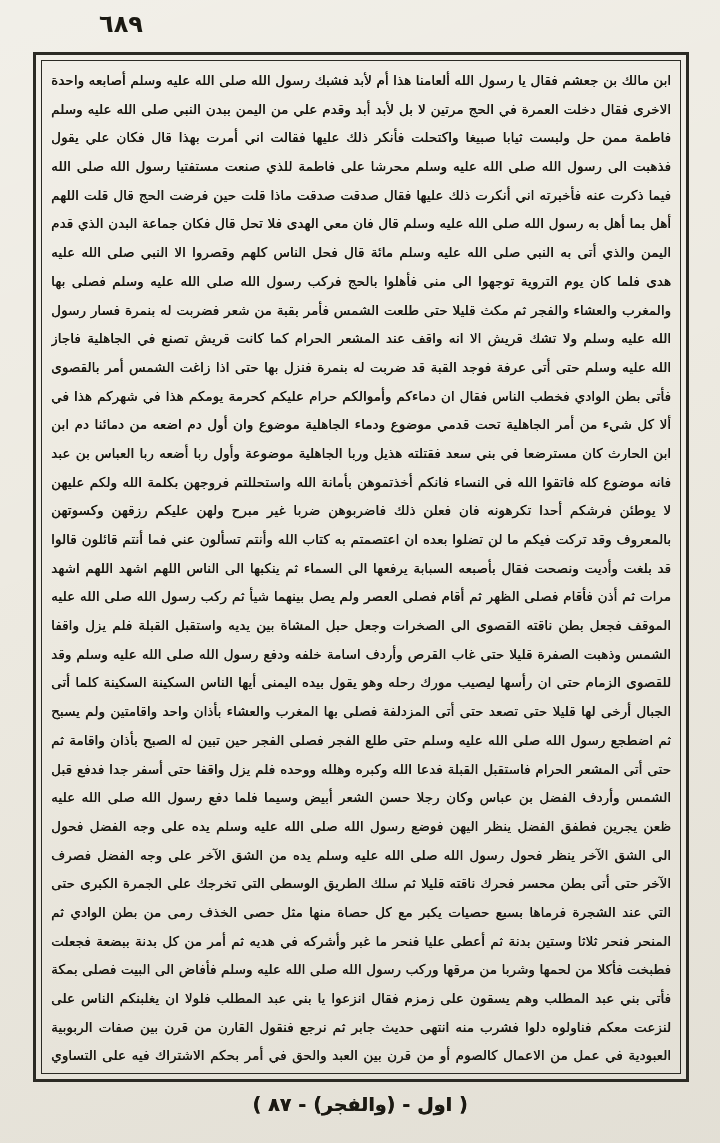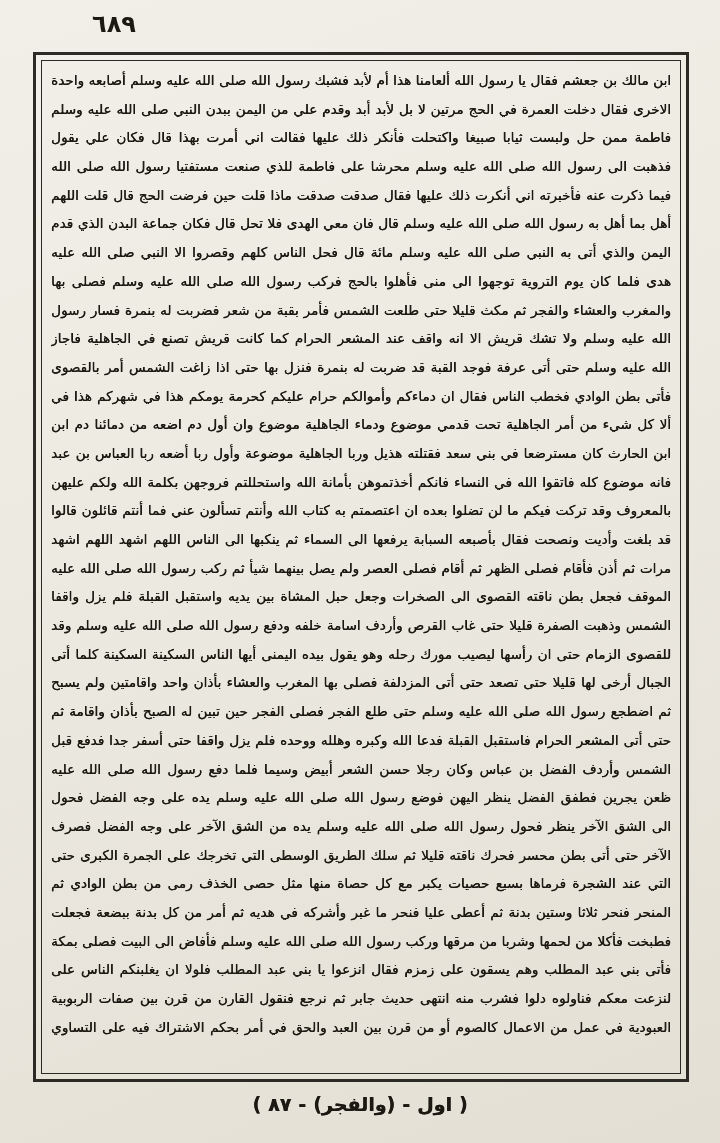--- a/index.html
+++ b/index.html
@@ -4,21 +4,21 @@
 <style>
   html,body{margin:0;padding:0;}
   body{
     width:720px;height:1143px;position:relative;overflow:hidden;
     background:var(--paper,#edeae1);
     background-image:linear-gradient(160deg, rgba(255,255,255,.25) 0%, rgba(0,0,0,0) 40%, rgba(90,80,55,.07) 100%);
     color:var(--ink,#1b1912);
     font-family:"DejaVu Sans", sans-serif;
   }
   .page-number{
-    position:absolute;top:10px;left:92px;
+    position:absolute;top:10px;left:99px;
     font-size:24px;font-weight:700;letter-spacing:2px;
     direction:ltr;
   }
   .frame{
     position:absolute;left:33px;top:52px;width:656px;height:1030px;
     box-sizing:border-box;border:3px solid var(--border,#2b2a24);
     padding:5px;
   }
   .frame-inner{
     width:100%;height:100%;box-sizing:border-box;
@@ -55,20 +55,21 @@
       <div class="line">أهل بما أهل به رسول الله صلى الله عليه وسلم قال فان معي الهدى فلا تحل قال فكان جماعة البدن الذي قدم به علي من</div>
       <div class="line">اليمن والذي أتى به النبي صلى الله عليه وسلم مائة قال فحل الناس كلهم وقصروا الا النبي صلى الله عليه وسلم ومن كان معه</div>
       <div class="line">هدى فلما كان يوم التروية توجهوا الى منى فأهلوا بالحج فركب رسول الله صلى الله عليه وسلم فصلى بها الظهر والعصر</div>
       <div class="line">والمغرب والعشاء والفجر ثم مكث قليلا حتى طلعت الشمس فأمر بقبة من شعر فضربت له بنمرة فسار رسول الله صلى</div>
       <div class="line">الله عليه وسلم ولا تشك قريش الا انه واقف عند المشعر الحرام كما كانت قريش تصنع في الجاهلية فاجاز رسول الله صلى</div>
       <div class="line">الله عليه وسلم حتى أتى عرفة فوجد القبة قد ضربت له بنمرة فنزل بها حتى اذا زاغت الشمس أمر بالقصوى فرحلت له</div>
       <div class="line">فأتى بطن الوادي فخطب الناس فقال ان دماءكم وأموالكم حرام عليكم كحرمة يومكم هذا في شهركم هذا في بلدكم هذا</div>
       <div class="line">ألا كل شيء من أمر الجاهلية تحت قدمي موضوع ودماء الجاهلية موضوع وان أول دم اضعه من دمائنا دم ابن ربيعة</div>
       <div class="line">ابن الحارث كان مسترضعا في بني سعد فقتلته هذيل وربا الجاهلية موضوعة وأول ربا أضعه ربا العباس بن عبد المطلب</div>
       <div class="line">فانه موضوع كله فاتقوا الله في النساء فانكم أخذتموهن بأمانة الله واستحللتم فروجهن بكلمة الله ولكم عليهن ان</div>
+      <div class="line">لا يوطئن فرشكم أحدا تكرهونه فان فعلن ذلك فاضربوهن ضربا غير مبرح ولهن عليكم رزقهن وكسوتهن</div>
       <div class="line">بالمعروف وقد تركت فيكم ما لن تضلوا بعده ان اعتصمتم به كتاب الله وأنتم تسألون عني فما أنتم قائلون قالوا نشهد انك</div>
       <div class="line">قد بلغت وأديت ونصحت فقال بأصبعه السبابة يرفعها الى السماء ثم ينكبها الى الناس اللهم اشهد اللهم اشهد ثلاث</div>
       <div class="line">مرات ثم أذن فأقام فصلى الظهر ثم أقام فصلى العصر ولم يصل بينهما شيأ ثم ركب رسول الله صلى الله عليه وسلم حتى أتى</div>
       <div class="line">الموقف فجعل بطن ناقته القصوى الى الصخرات وجعل حبل المشاة بين يديه واستقبل القبلة فلم يزل واقفا حتى غربت</div>
       <div class="line">الشمس وذهبت الصفرة قليلا حتى غاب القرص وأردف اسامة خلفه ودفع رسول الله صلى الله عليه وسلم وقد شنق</div>
       <div class="line">للقصوى الزمام حتى ان رأسها ليصيب مورك رحله وهو يقول بيده اليمنى أيها الناس السكينة السكينة كلما أتى جبلا من</div>
       <div class="line">الجبال أرخى لها قليلا حتى تصعد حتى أتى المزدلفة فصلى بها المغرب والعشاء بأذان واحد واقامتين ولم يسبح بينهما شيأ</div>
       <div class="line">ثم اضطجع رسول الله صلى الله عليه وسلم حتى طلع الفجر فصلى الفجر حين تبين له الصبح بأذان واقامة ثم ركب القصوى</div>
       <div class="line">حتى أتى المشعر الحرام فاستقبل القبلة فدعا الله وكبره وهلله ووحده فلم يزل واقفا حتى أسفر جدا فدفع قبل ان تطلع</div>
       <div class="line">الشمس وأردف الفضل بن عباس وكان رجلا حسن الشعر أبيض وسيما فلما دفع رسول الله صلى الله عليه وسلم مرت</div>

